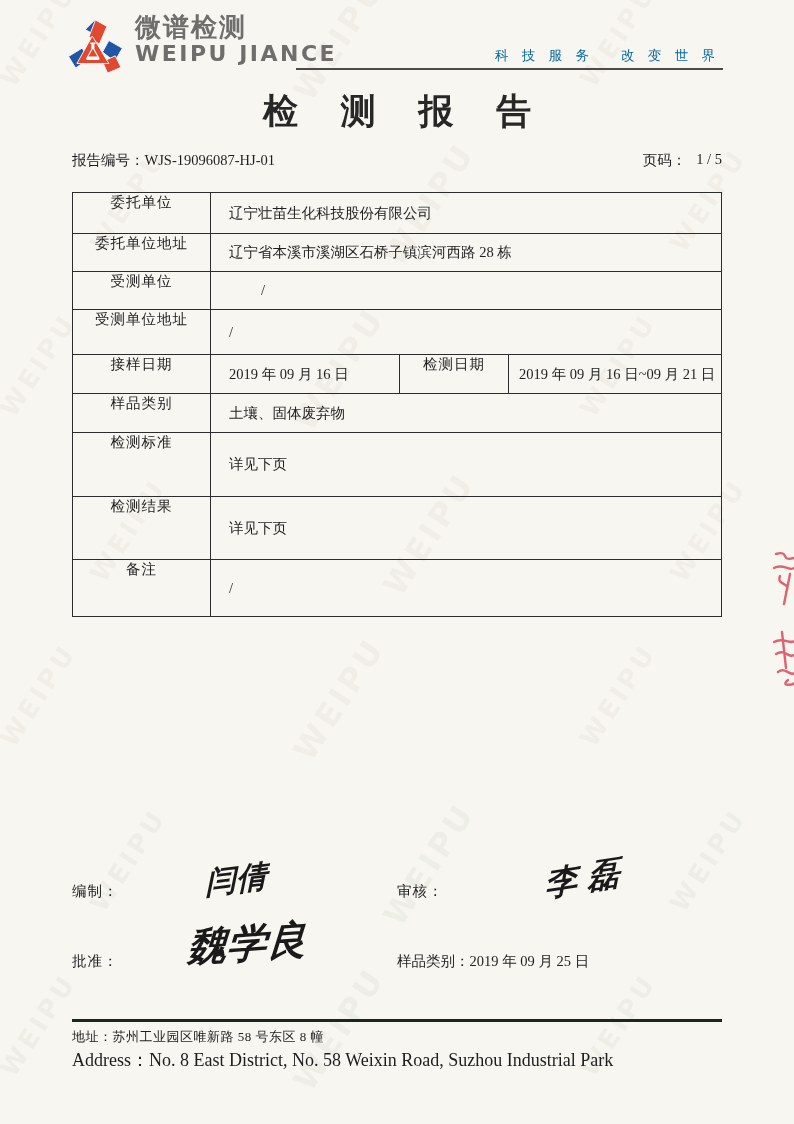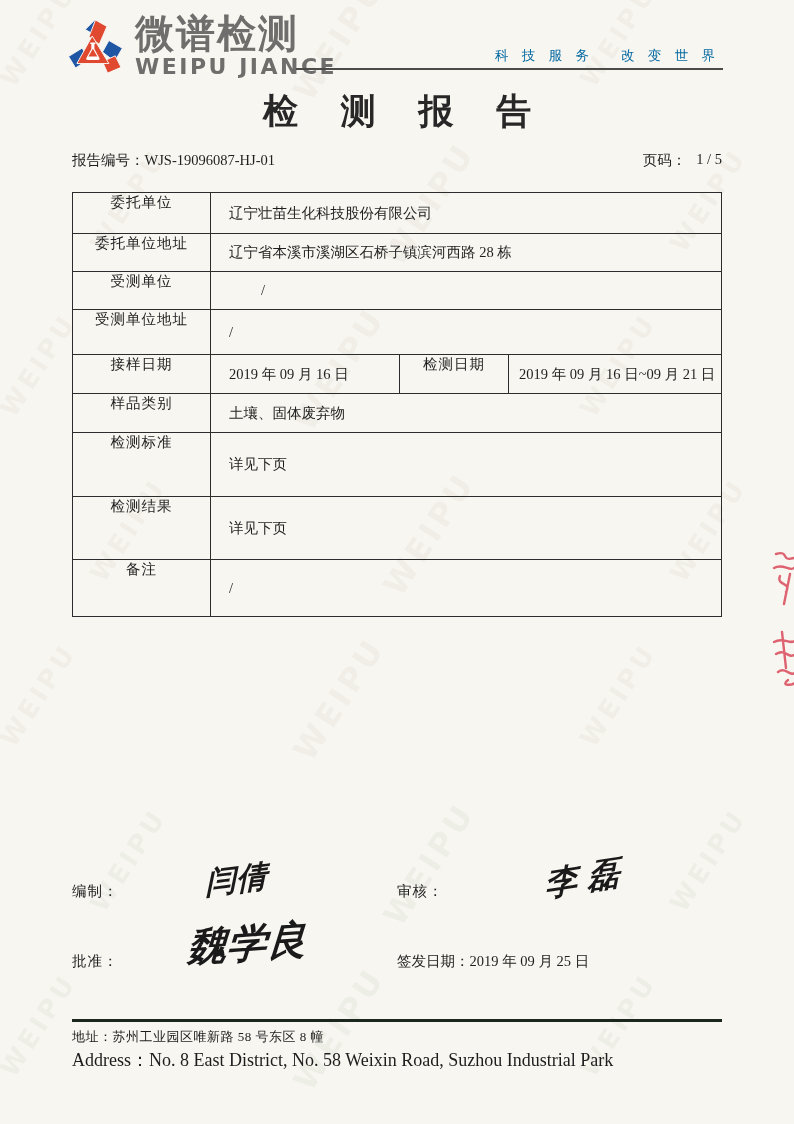--- a/index.html
+++ b/index.html
@@ -23,21 +23,21 @@
     opacity:.10;
     white-space:nowrap;
     user-select:none;
   }
   
   .content{position:absolute;inset:0;z-index:1;}
   .logo-svg{position:absolute;left:66px;top:13px;width:64px;height:78px;}
   .brand{position:absolute;left:135px;top:14px;line-height:1;}
   .brand-cn{
     font-family:Liberation Sans, sans-serif;
-    font-weight:bold;font-size:39px;letter-spacing:2px;color:#6f6e6c;
+    font-weight:bold;font-size:26px;letter-spacing:2px;color:#6f6e6c;
   }
   .brand-en{
     font-family:"DejaVu Sans","Liberation Sans",sans-serif;
     font-weight:bold;font-size:22px;letter-spacing:2.5px;color:#6f6e6c;
     margin-top:3px;
   }
   .header-rule{position:absolute;left:296px;top:68px;right:71px;height:2px;background:#4c4b49;}
   .tagline{
     position:absolute;right:74px;top:47px;
     font-size:13.5px;letter-spacing:5px;color:#0369a1;white-space:nowrap;
@@ -269,21 +269,21 @@
         <span class="sig-name sig-2">李磊</span>
       </div>
     </div>
     <div class="sig-row sig-row-2">
       <div class="sig-half">
         <span class="sig-label">批准：</span>
         <span class="sig-name sig-3">魏学良</span>
       </div>
       <div class="sig-half">
         <span class="sig-date-group">
-          <span>签发日期：</span>
+          <span>样品类别：</span>
           <span>2019 年 09 月 25 日</span>
         </span>
       </div>
     </div>
 
     <div class="footer">
       <div>
         <div class="cn">地址：苏州工业园区唯新路 58 号东区 8 幢</div>
         <div class="en">Address：No. 8 East District, No. 58 Weixin Road, Suzhou Industrial Park</div>
       </div>

